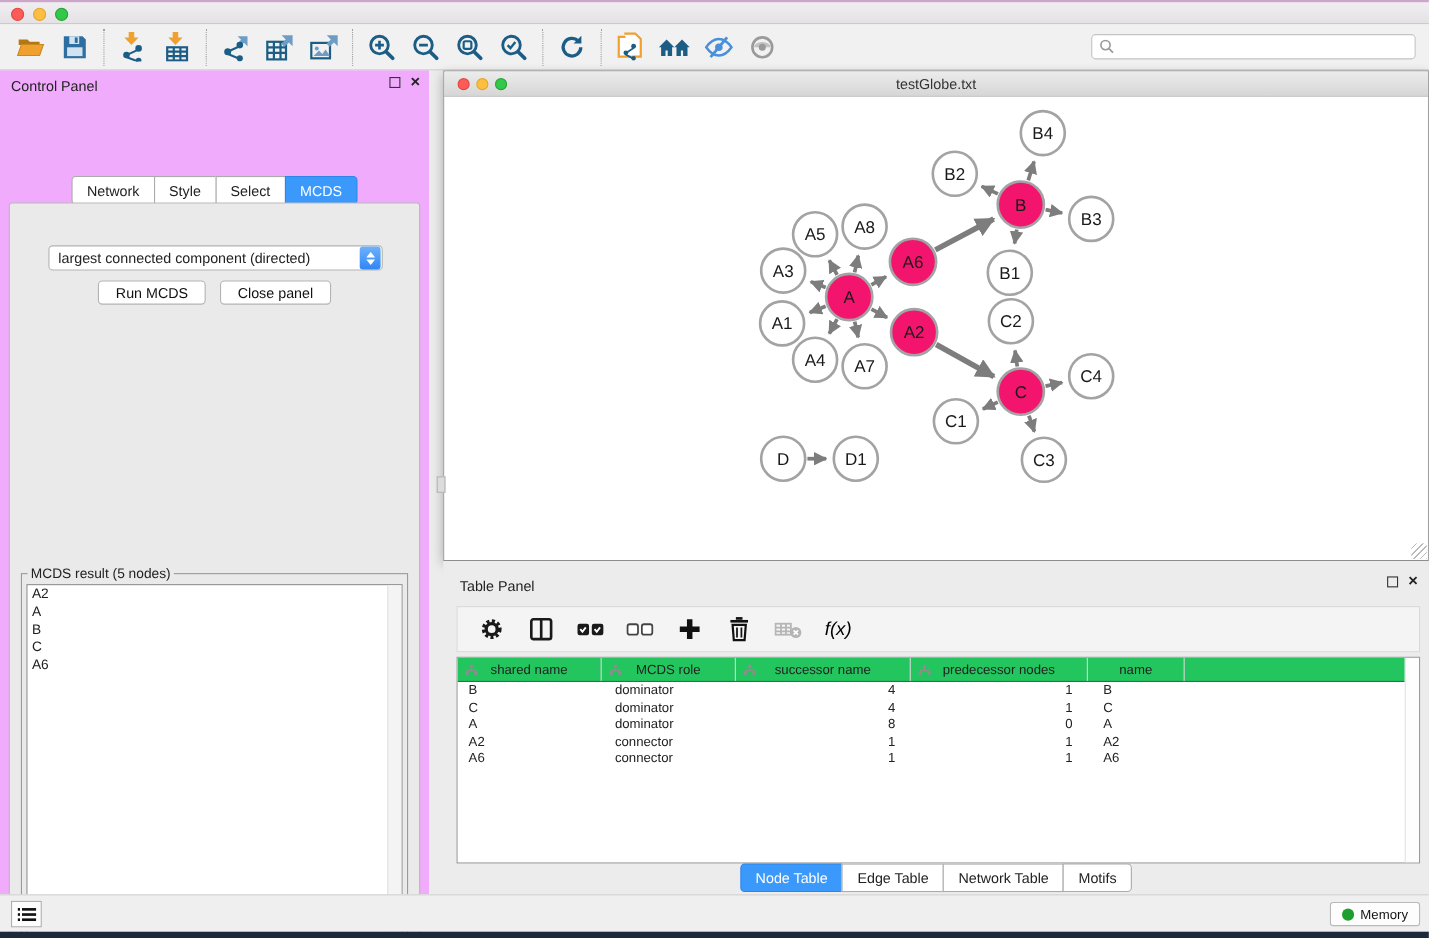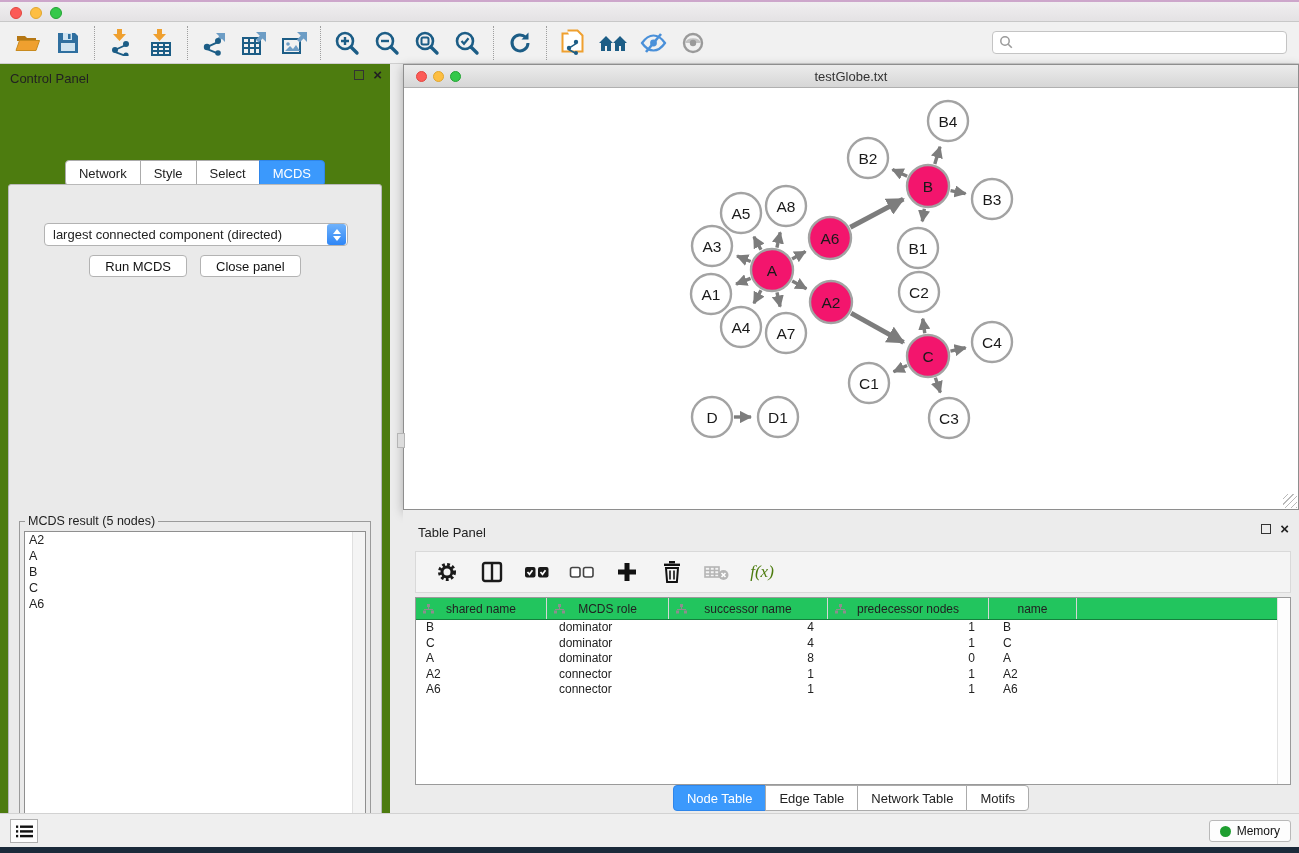--- a/index.html
+++ b/index.html
@@ -21,21 +21,21 @@
   
   .toolbar { position:absolute; left:0; top:22px; width:1299px; height:42px;
     background:#f1f1f1; border-bottom:1px solid #cfcfcf; display:flex; align-items:center; padding-left:8px; }
   .tbtn { width:40px; height:36px; display:flex; align-items:center; justify-content:center; }
   .tsep { width:1px; height:34px; border-left:1px dotted #9f9f9f; margin:0 6px; }
   .searchbox { margin-left:auto; margin-right:12px; width:295px; height:23px; background:#fff;
     border:1px solid #c4c4c4; border-radius:4px; display:flex; align-items:center; padding-left:6px; }
   .searchbox input { border:none; outline:none; flex:1; height:19px; font-size:12px; background:transparent; }
 
   
-  .control-panel { position:absolute; left:0; top:64px; width:390px; height:749px; background:#4d7c0f; }
+  .control-panel { position:absolute; left:0; top:64px; width:390px; height:749px; background:#f0abfc; }
   .panel-title { position:absolute; left:10px; top:7px; font-size:13px; color:#222; }
   .win-icons { position:absolute; right:8px; top:6px; display:flex; gap:9px; align-items:center; }
   .float-ico { width:10px; height:10px; border:1.5px solid #333; }
   .close-ico { font-size:15px; font-weight:bold; color:#222; line-height:10px; }
 
   .tabs-row { position:absolute; top:96px; left:0; right:0; display:flex; justify-content:center; }
   .tab { height:21px; padding:12px 13px; background:#fff; border:1px solid #ababab; font-size:13px;
     display:flex; align-items:center; margin-left:-1px; color:#222; }
   .tab:first-child { border-radius:4px 0 0 4px; margin-left:0; }
   .tab:last-child { border-radius:0 4px 4px 0; }
@@ -76,21 +76,21 @@
   .split-handle-v { position:absolute; left:397px; top:433px; width:8px; height:15px; background:#dcdcdc; border:1px solid #b5b5b5; }
   .split-handle-h { position:absolute; left:845px; top:511px; width:15px; height:8px; background:#dcdcdc; border:1px solid #b5b5b5; }
 
   
   .table-panel { position:absolute; left:403px; top:510px; width:896px; height:303px; background:#ececec; }
   .tp-title { position:absolute; left:15px; top:15px; font-size:13px; }
   .tp-winicons { position:absolute; right:10px; top:14px; display:flex; gap:9px; align-items:center; }
   .tp-toolbar { position:absolute; left:12px; right:8px; top:41px; height:42px; background:#f4f4f4;
     border:1px solid #d9d9d9; display:flex; align-items:center; gap:15px; padding-left:16px; }
   .tp-tool { width:30px; height:30px; display:flex; align-items:center; justify-content:center; }
-  .fx-label { font-family:Liberation Serif, serif; font-style:italic; font-size:17px; color:#4d7c0f; }
+  .fx-label { font-family:Liberation Sans, sans-serif; font-style:italic; font-size:17px; color:#000000; }
 
   .data-table { position:absolute; left:12px; right:8px; top:87px; bottom:28px; background:#fff; border:1px solid #9a9a9a; overflow:hidden; }
   .thead { display:grid; grid-template-columns:131px 122px 159px 161px 88px 1fr; height:22px;
     background:#22c55e; border-bottom:1px solid #15803d; }
   .th { position:relative; display:flex; align-items:center; justify-content:center;
     font-size:12px; color:#222; border-right:1px solid #d6d6d6; }
   .th:last-child { border-right:none; }
   .th .tree-ico { position:absolute; left:7px; top:6px; }
   .trow { display:grid; grid-template-columns:131px 122px 159px 161px 88px 1fr; height:15.5px; }
   .td { font-size:12px; line-height:15.5px; overflow:hidden; white-space:nowrap; }

